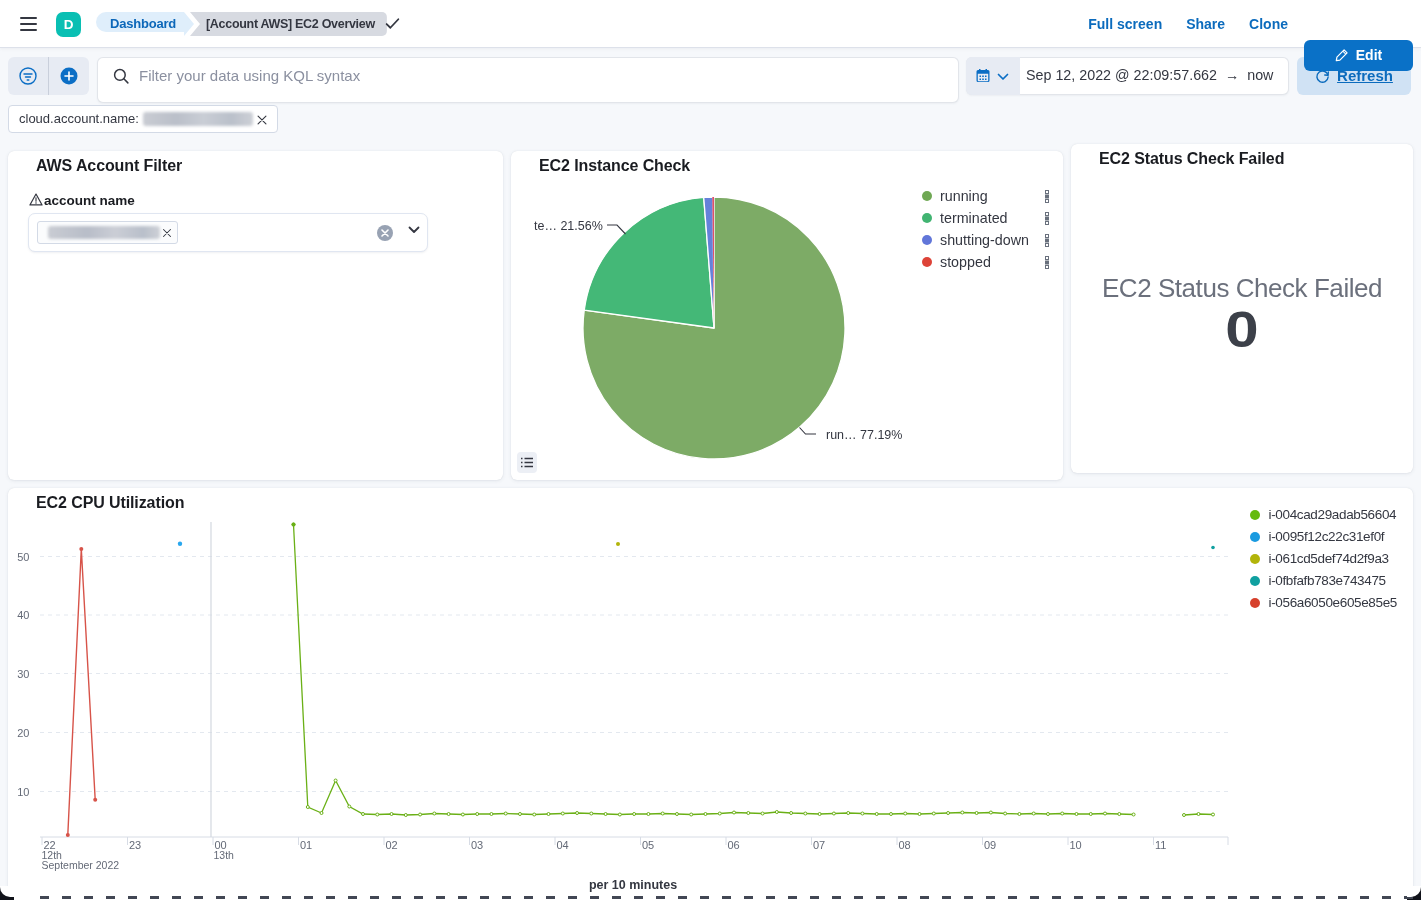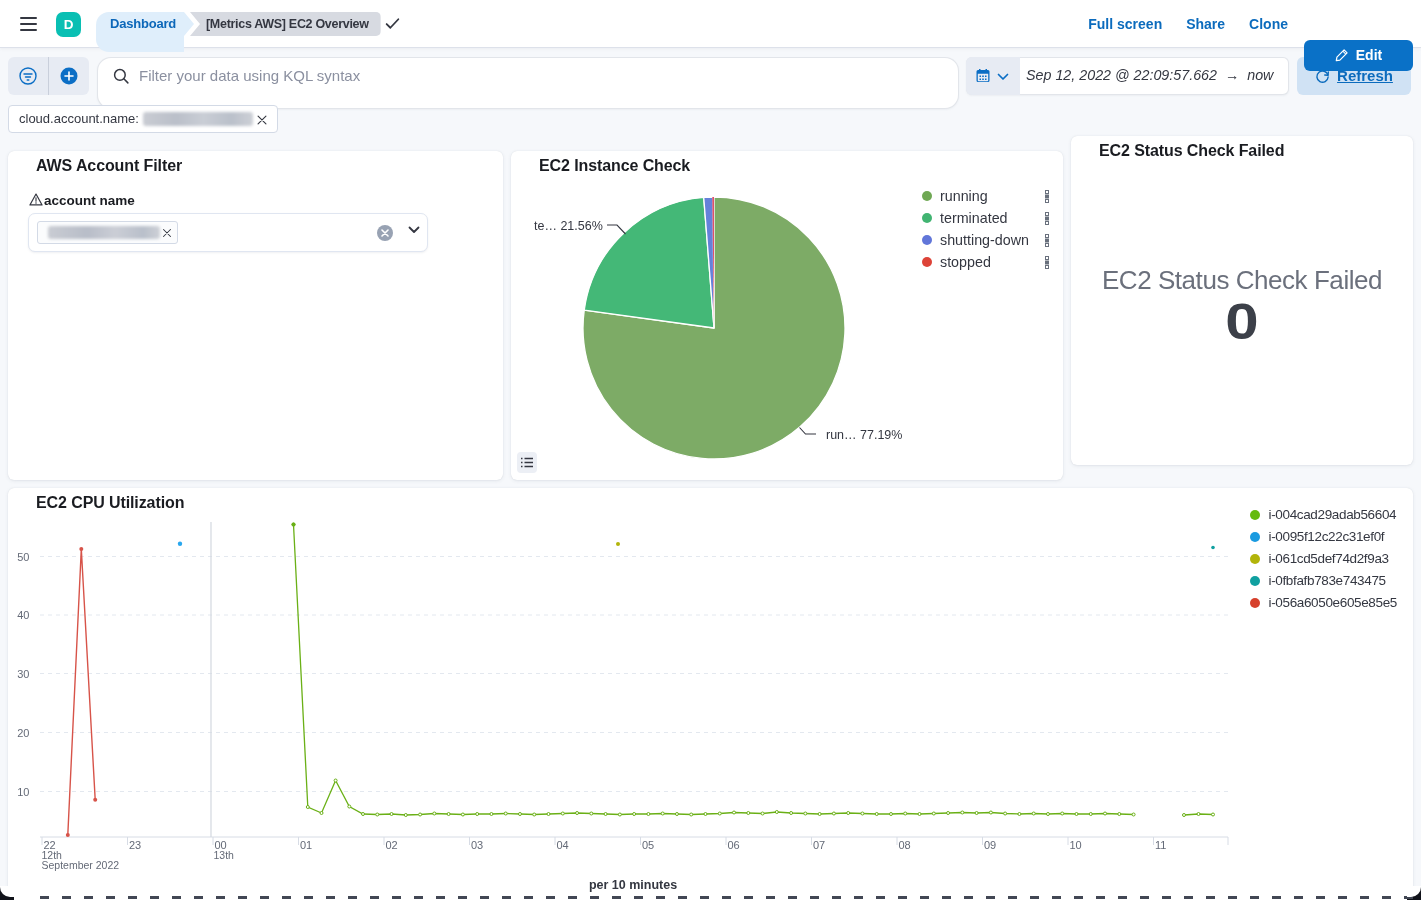--- a/index.html
+++ b/index.html
@@ -4,49 +4,49 @@
 <style>
 * { margin:0; padding:0; box-sizing:border-box; }
 html,body { width:1421px; height:900px; overflow:hidden; }
 body { font-family:"Liberation Sans", sans-serif; -webkit-font-smoothing:antialiased; background:#f6f8fb; position:relative; }
 
 
 .navbar { position:absolute; left:0; top:0; width:1421px; height:48px; background:#fff; border-bottom:1px solid #dde1ea; box-shadow:0 1px 3px rgba(100,110,130,0.08); z-index:10; }
 .burger { position:absolute; left:20px; top:17px; width:17px; height:14px; }
 .burger span { display:block; height:2.2px; background:#343741; border-radius:1px; margin-bottom:3.7px; }
 .avatar { position:absolute; left:56px; top:12px; width:25px; height:25px; background:#09bfb3; border-radius:7px; color:#fff; font-weight:700; font-size:13.5px; text-align:center; line-height:25px; }
-.crumb1 { position:absolute; left:96px; top:12px; height:40px; background:#dfeefb; color:#0c67b9; font-size:13px; font-weight:600; letter-spacing:-0.2px; line-height:24px; padding:0 8px 0 14px; border-radius:13px 0 0 13px; }
+.crumb1 { position:absolute; left:96px; top:12px; height:20px; background:#dfeefb; color:#0c67b9; font-size:13px; font-weight:600; letter-spacing:-0.2px; line-height:24px; padding:0 8px 0 14px; border-radius:13px 0 0 13px; }
 .crumb1:after { content:""; position:absolute; right:-10px; top:0; border-top:12px solid transparent; border-bottom:12px solid transparent; border-left:10px solid #dfeefb; }
 .crumb2 { position:absolute; left:190px; top:12px; height:24px; background:#d7dae1; color:#343741; font-size:12.5px; font-weight:600; letter-spacing:-0.3px; line-height:24px; padding:0 12px 0 16px; border-radius:0 5px 5px 0; clip-path:polygon(0 0, 100% 0, 100% 100%, 0 100%, 10px 50%); }
 .navcheck { position:absolute; left:384px; top:15px; }
 .navlinks { position:absolute; right:133px; top:0; height:33px; line-height:48px; }
 .navlinks a { color:#0b6bbd; font-size:14px; font-weight:600; text-decoration:none; margin-left:24px; }
 .editbtn { position:absolute; right:8px; top:8px; width:109px; height:31px; background:#0a71c7; border-radius:6px; color:#fff; font-size:14px; font-weight:600; text-align:center; line-height:31px;margin-top:32px; }
 .editbtn svg { vertical-align:-2px; margin-right:7px; }
 
 
 .icongroup { position:absolute; left:8px; top:57px; width:81px; height:38px; background:#e7ebf3; border-radius:6px; }
 .icongroup .div { position:absolute; left:40px; top:0; width:1px; height:38px; background:#c9cfdb; }
-.searchbar { position:absolute; left:97px; top:57px; width:862px; height:52px; background:#fff; border-radius:14px; box-shadow:0 0 0 1px rgba(140,150,170,0.25) inset, 0 1px 2px rgba(100,110,130,0.07);padding-left:36px; }
+.searchbar { position:absolute; left:97px; top:57px; width:862px; height:46px; background:#fff; border-radius:6px; box-shadow:0 0 0 1px rgba(140,150,170,0.25) inset, 0 1px 2px rgba(100,110,130,0.07);padding-left:36px; }
 .searchbar .ph { position:absolute; left:42px; top:10px; font-size:15px; color:#8b90a0; }
 .datebox { position:absolute; left:966px; top:57px; width:323px; height:38px; background:#fff; border-radius:6px; box-shadow:0 0 0 1px rgba(140,150,170,0.25) inset, 0 1px 2px rgba(100,110,130,0.07); }
 .datebox .cal { position:absolute; left:0; top:0; width:54px; height:38px; background:#e7ebf3; border-radius:6px 0 0 6px; }
-.datebox .txt { position:absolute; left:60px; top:10px; font-size:14.3px; color:#343741;font-style:italic; }
+.datebox .txt { position:absolute; left:60px; top:10px; font-size:14.3px; color:#343741; }
 .refreshbtn { position:absolute; left:1297px; top:57px; width:114px; height:38px; background:#d0e2f4; border-radius:6px; color:#0b6bbd; font-size:15px; font-weight:600; line-height:38px; text-align:center; }
 .refreshbtn u { margin-left:7px;text-align:center; }
 .filterpill { position:absolute; left:8px; top:105px; width:270px; height:28px; background:#fff; border:1px solid #d3dae6; border-radius:4px; font-size:13px; color:#343741; line-height:26px; padding-left:10px; }
 .blur1 { display:inline-block; vertical-align:-3px; width:110px; height:14px; margin-left:4px; border-radius:3px; background:linear-gradient(90deg,#c9ccd3,#babfc9 30%,#c9cdd5 55%,#bac0ca 80%,#cdd0d6); filter:blur(1.5px); }
 .pillx { position:absolute; right:8px; top:7px; }
 
 
 .panel { position:absolute; background:#fff; border-radius:6px; box-shadow:0 1px 4px -1px rgba(80,90,110,0.18), 0 0 1px rgba(80,90,110,0.18); }
 .ptitle { position:absolute; left:8px; top:6px; font-size:16px; font-weight:700; color:#1a1c21; letter-spacing:-0.1px;margin-left:20px; }
 #p1 { left:8px; top:151px; width:495px; height:329px; }
 #p2 { left:511px; top:151px; width:552px; height:329px; }
-#p3 { left:1071px; top:136px; width:342px; height:329px; }
+#p3 { left:1071px; top:144px; width:342px; height:329px; }
 #p4 { left:8px; top:488px; width:1405px; height:420px; }
 
 
 .acclabel { position:absolute; left:44px; top:193px; font-size:13.5px; font-weight:700; color:#1a1c21; }
 .warnico { position:absolute; left:29px; top:193px; }
 .combo { position:absolute; left:28px; top:213px; width:400px; height:39px; background:#fff; border:1px solid #e0e6f1; border-radius:7px; box-shadow:0 1px 2px rgba(120,130,150,0.12); }
 .token { position:absolute; left:8px; top:7px; width:141px; height:23px; border:1px solid #d3dae6; border-radius:3px; background:#fbfcfd; }
 .token .blur2 { position:absolute; left:10px; top:4px; width:112px; height:13px; border-radius:3px; background:linear-gradient(90deg,#c9ccd3,#b8bdc8 35%,#cbced6 60%,#b9bfca 85%,#ced1d7); filter:blur(1.5px); }
 .token .x { position:absolute; right:3px; top:4px; }
 .combo .clear { position:absolute; right:34px; top:11px; width:16px; height:16px; background:#98a2b3; border-radius:50%; }
@@ -83,21 +83,21 @@
 <body>
 
 <div class="navbar">
   <div class="burger">
       <span></span>
       <span></span>
       <span></span>
     </div>
   <div class="avatar">D</div>
   <div class="crumb1">Dashboard</div>
-  <div class="crumb2">[Metrics AWS] EC2 Overview</div>
+  <div class="crumb2">[Account AWS] EC2 Overview</div>
   <svg class="navcheck" width="17" height="17" viewBox="0 0 16 16">
       <path d="M2.5 8.5 L6 12 L13.5 4" fill="none" stroke="#343741" stroke-width="1.7" stroke-linecap="round" stroke-linejoin="round"></path>
     </svg>
   <div class="navlinks"><a>Full screen</a><a>Share</a><a>Clone</a></div>
   <div class="editbtn"><svg width="14" height="14" viewBox="0 0 16 16">
         <path d="M10.4 2.2 L13.8 5.6 L5.6 13.8 L1.5 14.5 L2.2 10.4 Z" fill="none" stroke="#fff" stroke-width="1.4" stroke-linejoin="round"></path>
         <path d="M9.2 3.9 L12.1 6.8" stroke="#fff" stroke-width="1.2"></path>
       </svg>Edit</div>
 </div>
 

